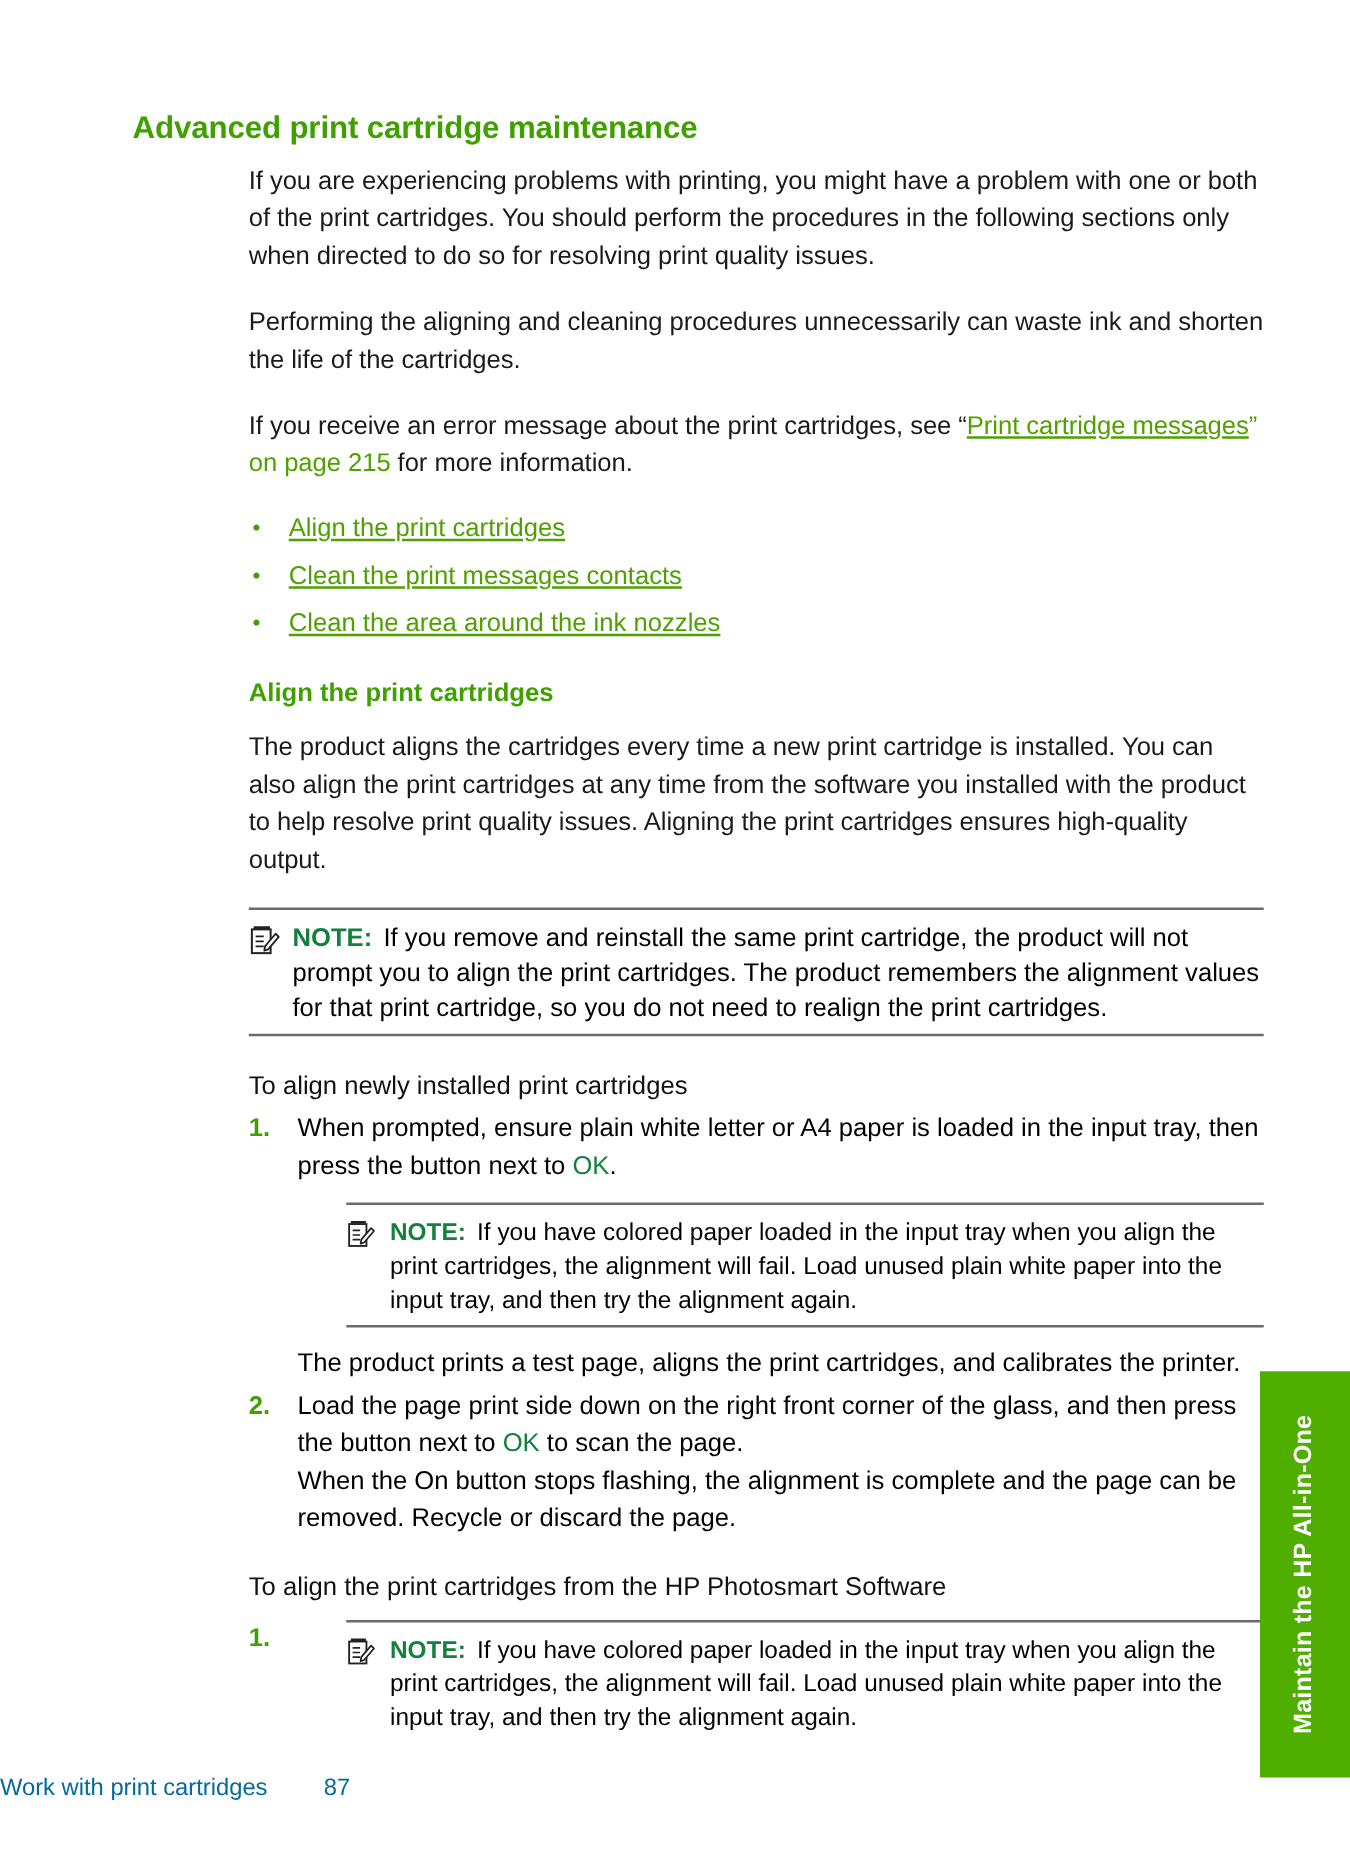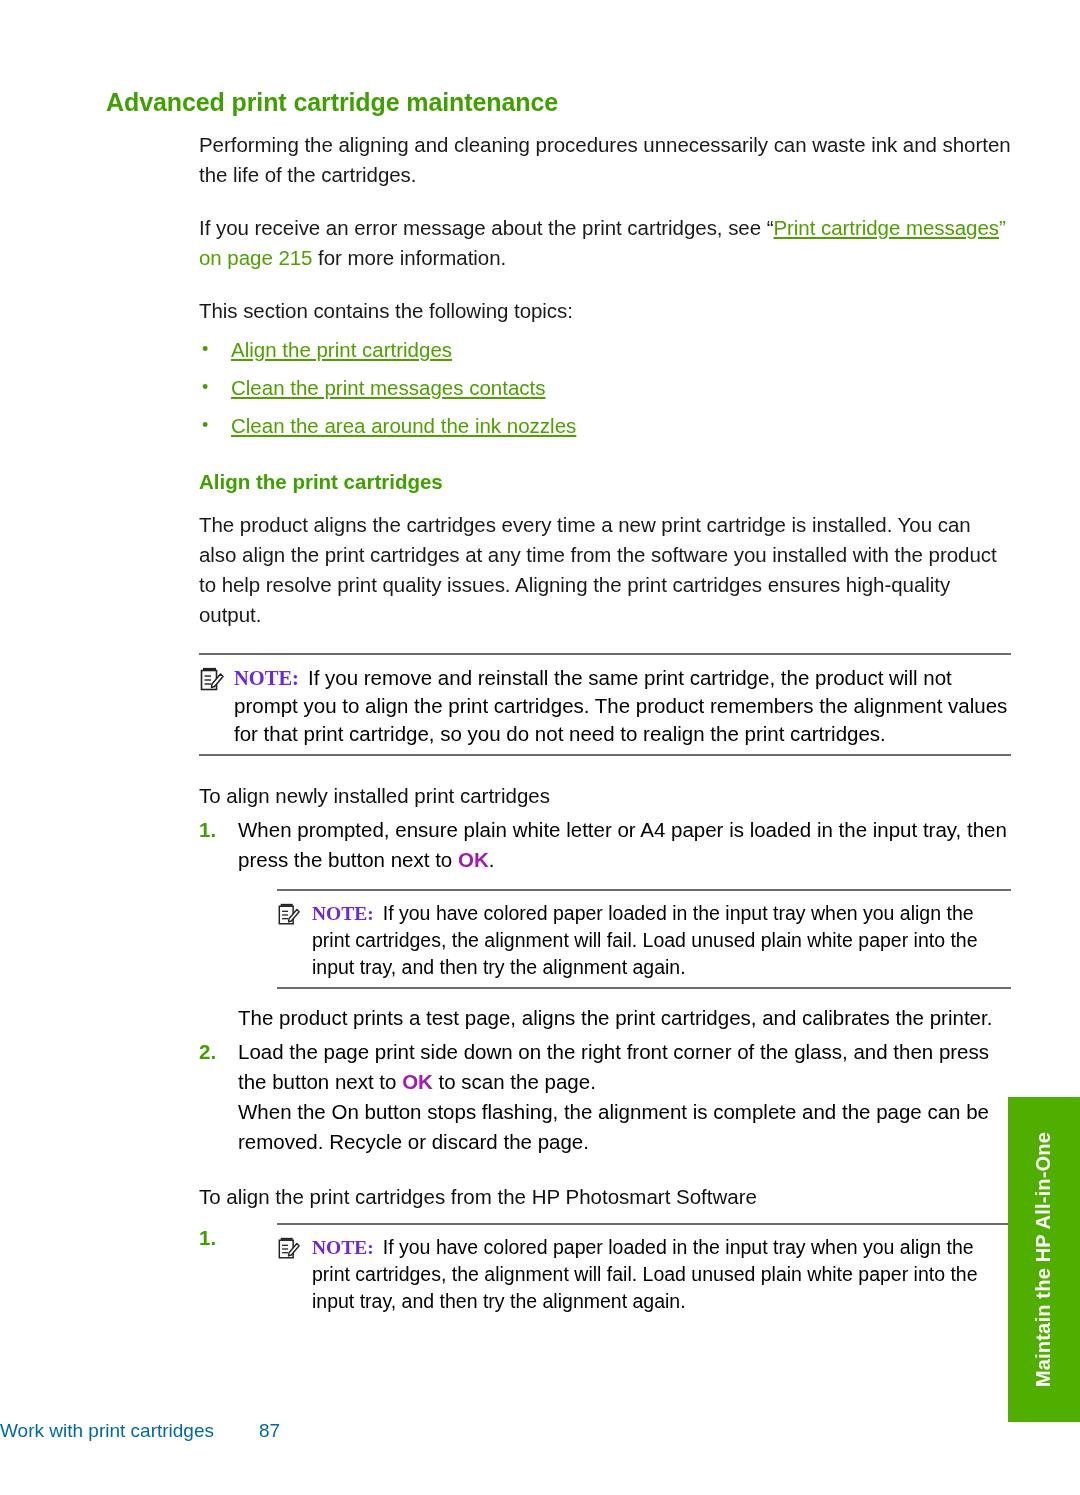--- a/index.html
+++ b/index.html
@@ -86,21 +86,21 @@
   }
 
   a.xref, .xref {
     color: #4FA000;
     text-decoration: underline;
   }
   .xref-plain {
     color: #4FA000;
     text-decoration: none;
   }
-  b.ui { font-weight: bold; color: #a21caf; }
+  b.ui { font-weight: normal; color: #15803d; }
 
   
   ul.topics {
     list-style: none;
     margin: 6px 0 0 0;
     padding: 0;
   }
   ul.topics li {
     position: relative;
     padding-left: 32px;
@@ -165,24 +165,23 @@
     height: 26px;
     margin-right: 9px;
     margin-top: 3px;
   }
   .note-text {
     font-size: 20.5px;
     line-height: 28px;
     flex: 1 1 auto;
   }
   .note-label {
-    color: #6d28d9;
+    color: #15803d;
     font-weight: bold;
     margin-right: 9px;
-    font-family: Liberation Serif, serif;
   }
   .note.indent { margin-left: 39px; }
   .note.indent .note-text { font-size: 19.5px; line-height: 27px; }
 
   
   .footer {
     position: absolute;
     left: 0;
     top: 1420px;
     width: 1011px;
@@ -194,26 +193,26 @@
 </style>
 </head>
 <body>
 
 <div class="page">
 
   <div class="h1">Advanced print cartridge maintenance</div>
 
   <div class="content">
 
+    <p class="body">If you are experiencing problems with printing, you might have a problem with one or both of the print cartridges. You should perform the procedures in the following sections only when directed to do so for resolving print quality issues.</p>
 
     <p class="body">Performing the aligning and cleaning procedures unnecessarily can waste ink and shorten the life of the cartridges.</p>
 
     <p class="body"><span>If you receive an error message about the print cartridges, see “</span><a class="xref" href="#">Print cartridge messages</a><span class="xref-plain">” </span><span class="xref-plain">on page 215</span><span> for more information.</span></p>
 
-    <p class="body tight">This section contains the following topics:</p>
 
     <ul class="topics">
       <li><a class="xref" href="#">Align the print cartridges</a></li>
       <li><a class="xref" href="#">Clean the print messages contacts</a></li>
       <li><a class="xref" href="#">Clean the area around the ink nozzles</a></li>
     </ul>
 
     <div class="h2">Align the print cartridges</div>
 
     <p class="body">The product aligns the cartridges every time a new print cartridge is installed. You can also align the print cartridges at any time from the software you installed with the product to help resolve print quality issues. Aligning the print cartridges ensures high-quality output.</p>

